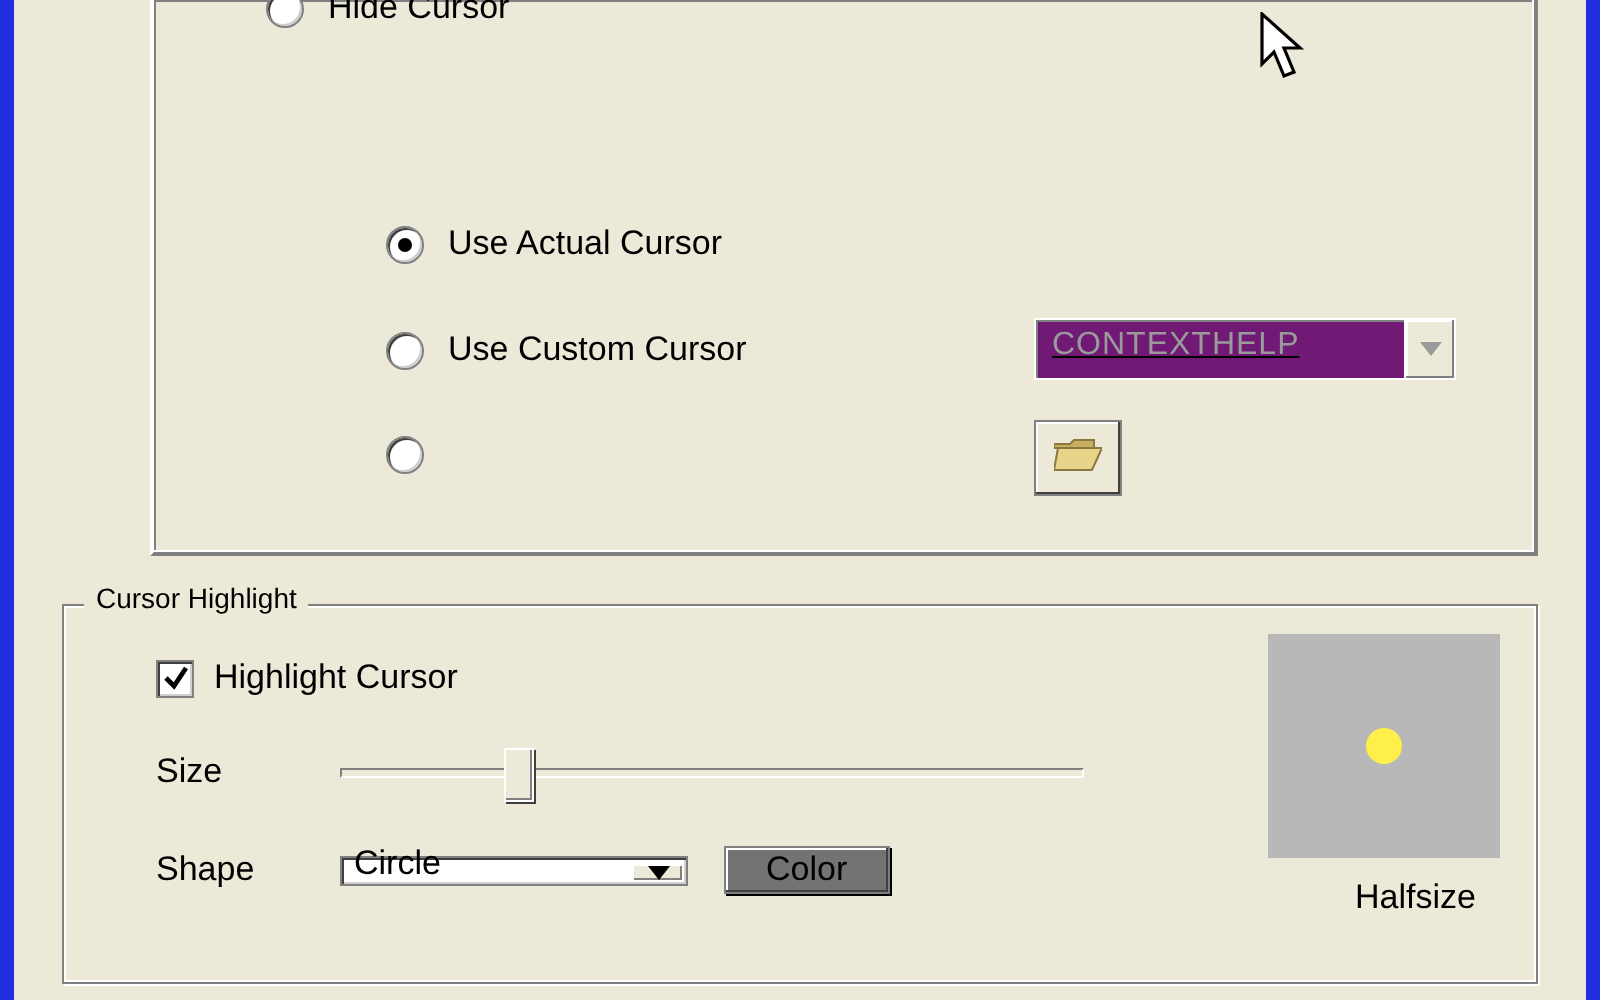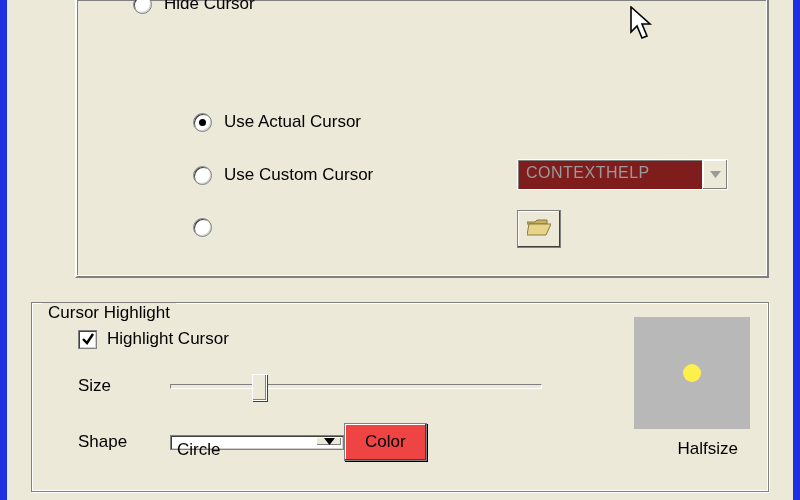--- a/index.html
+++ b/index.html
@@ -54,23 +54,24 @@
     border-radius: 50%;
     background: #000;
   }
   .label { user-select: none; }
   
   .combo {
     position: absolute;
     display: inline-flex;
     align-items: stretch;
     height: 31px;
-    background: #7f1d1d;
+    background: #701a75;
     border: 1px solid #fff;
     box-shadow: inset 1px 1px 0 #808080;
+    text-decoration: underline;
   }
   .combo-text {
     padding: 4px 8px 0 8px;
     color: #9a9a9a;
     min-width: 184px;
     letter-spacing: 0.5px;
     font-size: 16px;
   }
   .combo-btn {
     width: 25px;
@@ -96,22 +97,21 @@
     border: 1px solid #808080;
     box-shadow: inset -1px -1px 0 #fff, inset 1px 1px 0 #fff, 1px 1px 0 #fff;
     padding: 22px 16px 12px 46px;
     height: 190px;
   }
   .gb-legend {
     position: absolute;
     top: -12px; left: 10px;
     background: #ece9d8;
     padding: 0 6px;
-    font-size: 17px;
-    margin-top: 12px;
+    font-size: 14px;
   }
   .checkbox {
     width: 19px; height: 19px;
     background: #fff;
     border: 1px solid #808080;
     box-shadow: inset 1px 1px 0 #404040, inset -1px -1px 0 #d0d0d0;
     margin-right: 10px;
     display: inline-flex; align-items: center; justify-content: center;
   }
   .checkbox svg { display:block; }
@@ -139,46 +139,47 @@
     width: 15px; height: 27px;
     background: #ece9d8;
     border: 1px solid #fff;
     box-shadow: inset -1px -1px 0 #808080, 1px 1px 0 #404040;
   }
   .row-shape {
     display:flex; align-items:center; margin-top: 24px;
   }
   .row-shape .lbl { width: 92px; }
   .combo2 {
-    display:inline-flex; align-items:flex-start;
+    display:inline-flex; align-items:flex-end;
     height: 15px;
     background: #fff;
     border: 1px solid #808080;
     box-shadow: inset 1px 1px 0 #404040, inset -1px -1px 0 #d0d0d0;
   }
   .combo2 .combo-text2 {
     min-width: 144px;
     padding: 4px 6px 0 6px;
     color: #000;
   }
   .combo2 .combo-btn2 {
     width: 26px;
     background: #ece9d8;
     border: 1px solid #fff;
     box-shadow: inset -1px -1px 0 #808080;
     display:flex; align-items:center; justify-content:center;
     margin: 1px;
   }
   .btn {
     display:inline-flex; align-items:center; justify-content:center;
-    height: 38px;
+    height: 24px;
     padding: 0 20px;
-    background: #ef4444;
+    background: #737373;
     border: 1px solid #808080;
     box-shadow: inset -1px -1px 0 #404040, inset 1px 1px 0 #fff, 1px 1px 0 #000;
+    margin-left: 18px;
   }
   
   .preview {
     position:absolute; right: 18px; top: 14px;
     width: 116px; height: 112px;
     background: #b8b8b8;
     display:flex; align-items:center; justify-content:center;
   }
   .preview .dotp {
     width: 18px; height: 18px; border-radius:50%;

